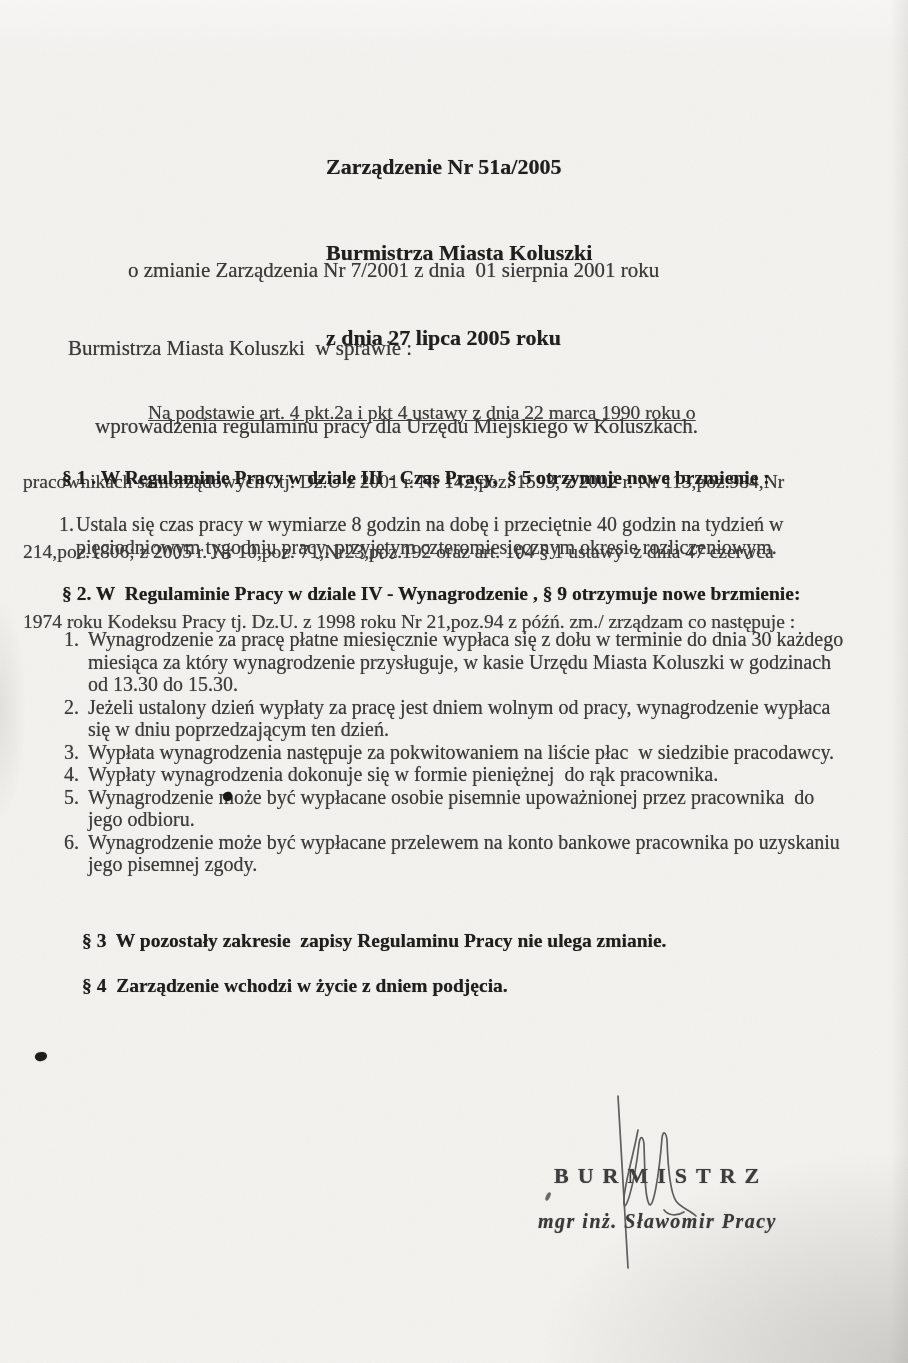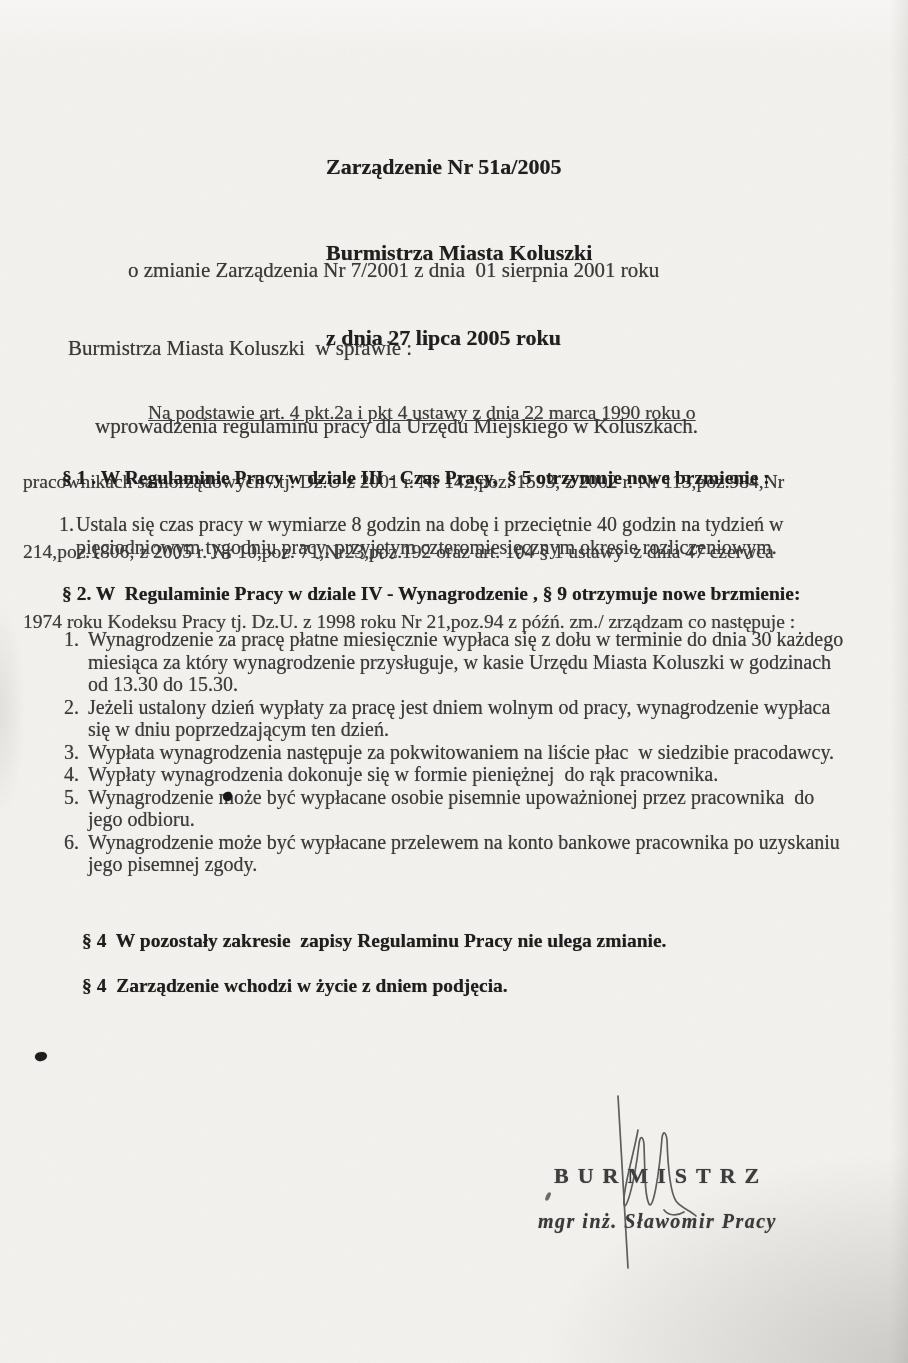--- a/index.html
+++ b/index.html
@@ -133,21 +133,21 @@
     <div class="item">
       <span class="num">5.</span>
       <span class="itxt">Wynagrodzenie może być wypłacane osobie pisemnie upoważnionej przez pracownika  do jego odbioru.</span>
     </div>
     <div class="item">
       <span class="num">6.</span>
       <span class="itxt">Wynagrodzenie może być wypłacane przelewem na konto bankowe pracownika po uzyskaniu jego pisemnej zgody.</span>
     </div>
   </div>
 
-  <div class="txt sec-heading sec3 soft">§ 4  W pozostały zakresie  zapisy Regulaminu Pracy nie ulega zmianie.</div>
+  <div class="txt sec-heading sec3 soft">§ 3  W pozostały zakresie  zapisy Regulaminu Pracy nie ulega zmianie.</div>
   <div class="txt sec-heading sec4 soft">§ 4  Zarządzenie wchodzi w życie z dniem podjęcia.</div>
 
   <div class="ink-dot"></div>
   <div class="speck"></div>
 
   <div class="sig-block">
     <div class="stamp-role">BURMISTRZ</div>
     <div class="stray-mark"></div>
     <div class="stamp-name">mgr inż. Sławomir Pracy</div>
     <svg class="sig-svg" width="118" height="180" viewBox="0 0 118 180">

